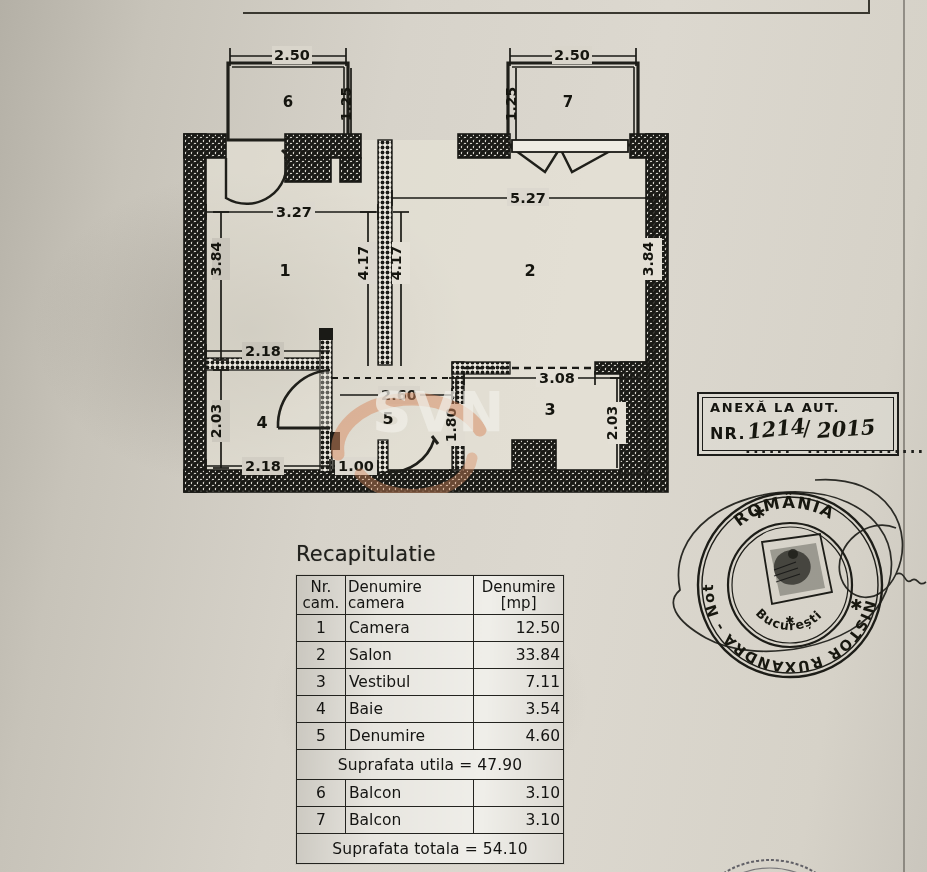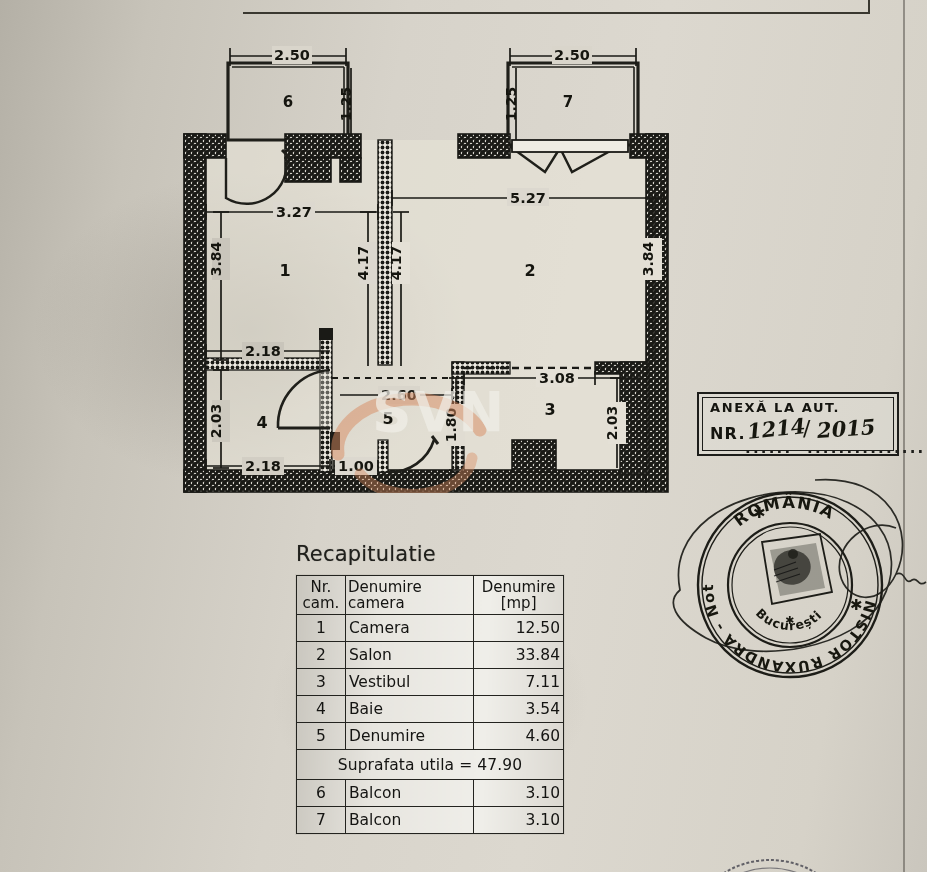--- a/index.html
+++ b/index.html
@@ -339,20 +339,23 @@
         <tr class="row-body">
           <td class="c-nr">6</td>
           <td class="c-name">Balcon</td>
           <td class="c-area">3.10</td>
         </tr>
         <tr class="row-body">
           <td class="c-nr">7</td>
           <td class="c-name">Balcon</td>
           <td class="c-area">3.10</td>
         </tr>
+        <tr class="sum-row">
+          <td colspan="3">Suprafata totala = 54.10</td>
+        </tr>
       </tbody>
     </table>
   </div>
 
   <div id="anexa">
     <div class="inner"></div>
     <div class="l1">ANEXĂ LA AUT.</div>
     <div class="l2">NR.</div>
     <div class="hw hw1">1214</div>
     <div class="slash">/</div>

